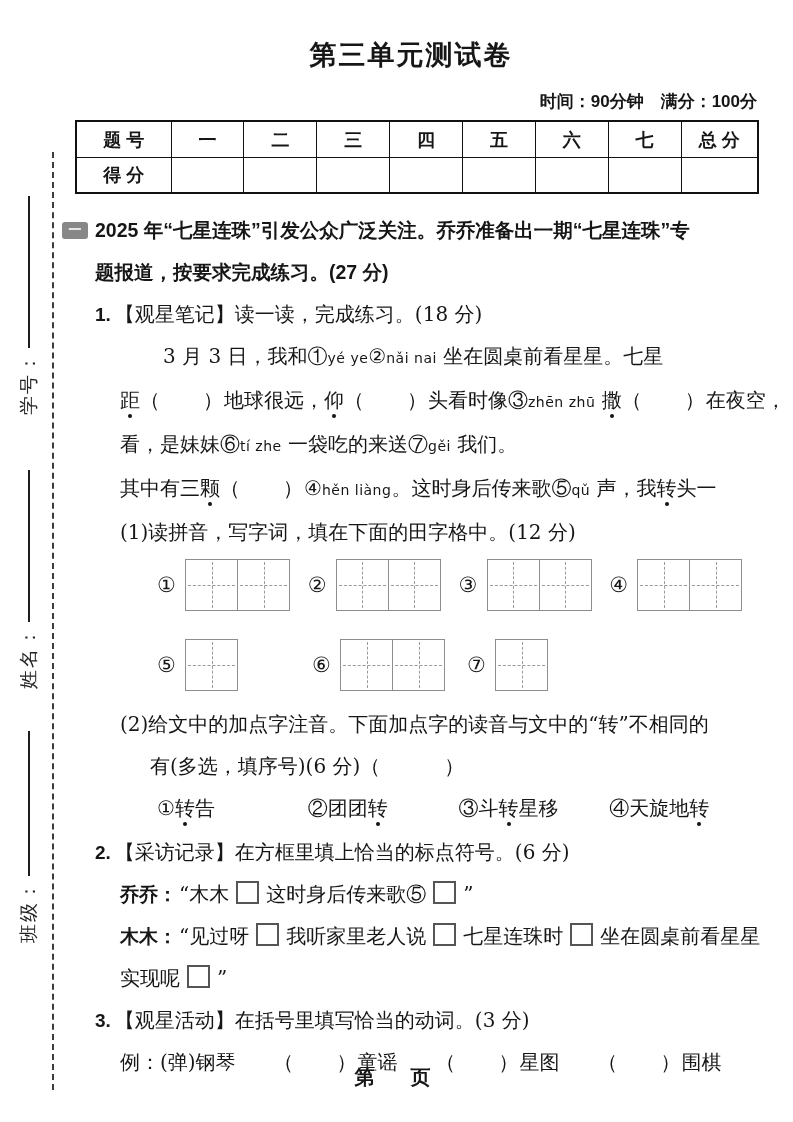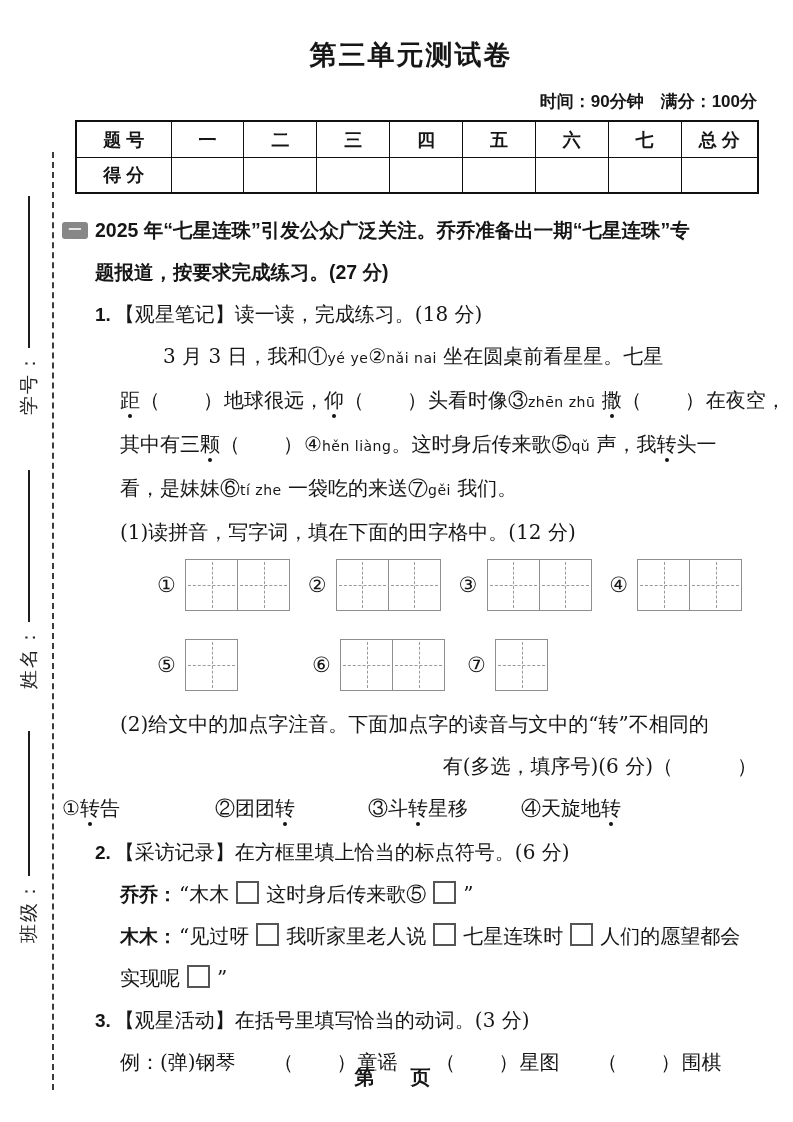--- a/index.html
+++ b/index.html
@@ -69,23 +69,23 @@
   .pinyin { font-family:"DejaVu Sans","Liberation Sans",sans-serif; font-size:14px; letter-spacing:0.5px; }
   .dotted { position:relative; display:inline-block; line-height:1.15; }
   .dotted::after { content:""; position:absolute; left:50%; bottom:-6px;
     width:4px; height:4px; border-radius:50%; background:#141414; transform:translateX(-50%); }
   .punct-box { display:inline-block; width:19px; height:19px; border:2px solid #555;
     margin:0 7px; vertical-align:-3px; background:#fff; }
   .gap { display:inline-block; width:38px; }
   .speaker { font:bold 19px "Liberation Sans",sans-serif; margin-right:2px; }
   .paren-blank { letter-spacing:1px; }
 
-  .two-col { display:flex; justify-content:flex-end; padding-right:2px; }
+  .two-col { display:flex; justify-content:flex-start; padding-right:2px; }
   .indent30 { margin-left:30px; }
-  .opt-row { display:flex; }
+  .opt-row { display:flex; margin-left:95px; }
   .opt { width:153px; }
 
   .footer { position:absolute; left:0; width:100%; top:1064px; text-align:center;
     font:bold 20px "Liberation Sans",sans-serif; letter-spacing:8px; }
 </style>
 </head>
 <body>
 
 <div class="page">
 
@@ -153,22 +153,22 @@
       <div class="line">题报道，按要求完成练习。(27 分)</div>
     </div>
 
     <div class="q-head kai line">
       <span class="q-num">1.</span><span>【观星笔记】读一读，完成练习。(18 分)</span>
     </div>
 
     <div class="para kai">
       <div class="line first"><span>3 月 3 日，我和①</span><span class="pinyin">yé ye</span><span>②</span><span class="pinyin">nǎi nai</span><span> 坐在圆桌前看星星。七星</span></div>
       <div class="line"><span class="dotted">距</span><span class="paren-blank">（　　）</span><span>地球很远，</span><span class="dotted">仰</span><span class="paren-blank">（　　）</span><span>头看时像③</span><span class="pinyin">zhēn zhū</span><span> </span><span class="dotted">撒</span><span class="paren-blank">（　　）</span><span>在夜空，</span></div>
+      <div class="line"><span>看，是妹妹⑥</span><span class="pinyin">tí zhe</span><span> 一袋吃的来送⑦</span><span class="pinyin">gěi</span><span> 我们。</span></div>
       <div class="line"><span>其中有三</span><span class="dotted">颗</span><span class="paren-blank">（　　）</span><span>④</span><span class="pinyin">hěn liàng</span><span>。这时身后传来歌⑤</span><span class="pinyin">qǔ</span><span> 声，我</span><span class="dotted">转</span><span>头一</span></div>
-      <div class="line"><span>看，是妹妹⑥</span><span class="pinyin">tí zhe</span><span> 一袋吃的来送⑦</span><span class="pinyin">gěi</span><span> 我们。</span></div>
     </div>
 
     <div class="sub kai line">(1)读拼音，写字词，填在下面的田字格中。(12 分)</div>
 
     <div class="grid-row r1">
       <div class="grid-item">
         <span class="grid-num kai">①</span>
         <span class="tian-group">
             <span class="tian"></span>
             <span class="tian"></span>
@@ -232,21 +232,21 @@
       <span class="opt"><span>②团团</span><span class="dotted">转</span></span>
       <span class="opt"><span>③斗</span><span class="dotted">转</span><span>星移</span></span>
       <span class="opt"><span>④天旋地</span><span class="dotted">转</span></span>
     </div>
 
     <div class="q-head kai line" style="margin-top:2px;">
       <span class="q-num">2.</span><span>【采访记录】在方框里填上恰当的标点符号。(6 分)</span>
     </div>
     <div class="para kai">
       <div class="line"><span class="speaker">乔乔：</span><span>“木木</span><span class="punct-box"></span><span>这时身后传来歌⑤</span><span class="punct-box"></span><span>”</span></div>
-      <div class="line"><span class="speaker">木木：</span><span>“见过呀</span><span class="punct-box"></span><span>我听家里老人说</span><span class="punct-box"></span><span>七星连珠时</span><span class="punct-box"></span><span>人们的愿望都会</span></div>
+      <div class="line"><span class="speaker">木木：</span><span>“见过呀</span><span class="punct-box"></span><span>我听家里老人说</span><span class="punct-box"></span><span>七星连珠时</span><span class="punct-box"></span><span>坐在圆桌前看星星</span></div>
       <div class="line"><span>实现呢</span><span class="punct-box"></span><span>”</span></div>
     </div>
 
     <div class="q-head kai line">
       <span class="q-num">3.</span><span>【观星活动】在括号里填写恰当的动词。(3 分)</span>
     </div>
     <div class="para kai">
       <div class="line"><span>例：(弹)钢琴</span><span class="gap"></span><span class="paren-blank">（　　）</span><span>童谣</span><span class="gap"></span><span class="paren-blank">（　　）</span><span>星图</span><span class="gap"></span><span class="paren-blank">（　　）</span><span>围棋</span></div>
     </div>
 

